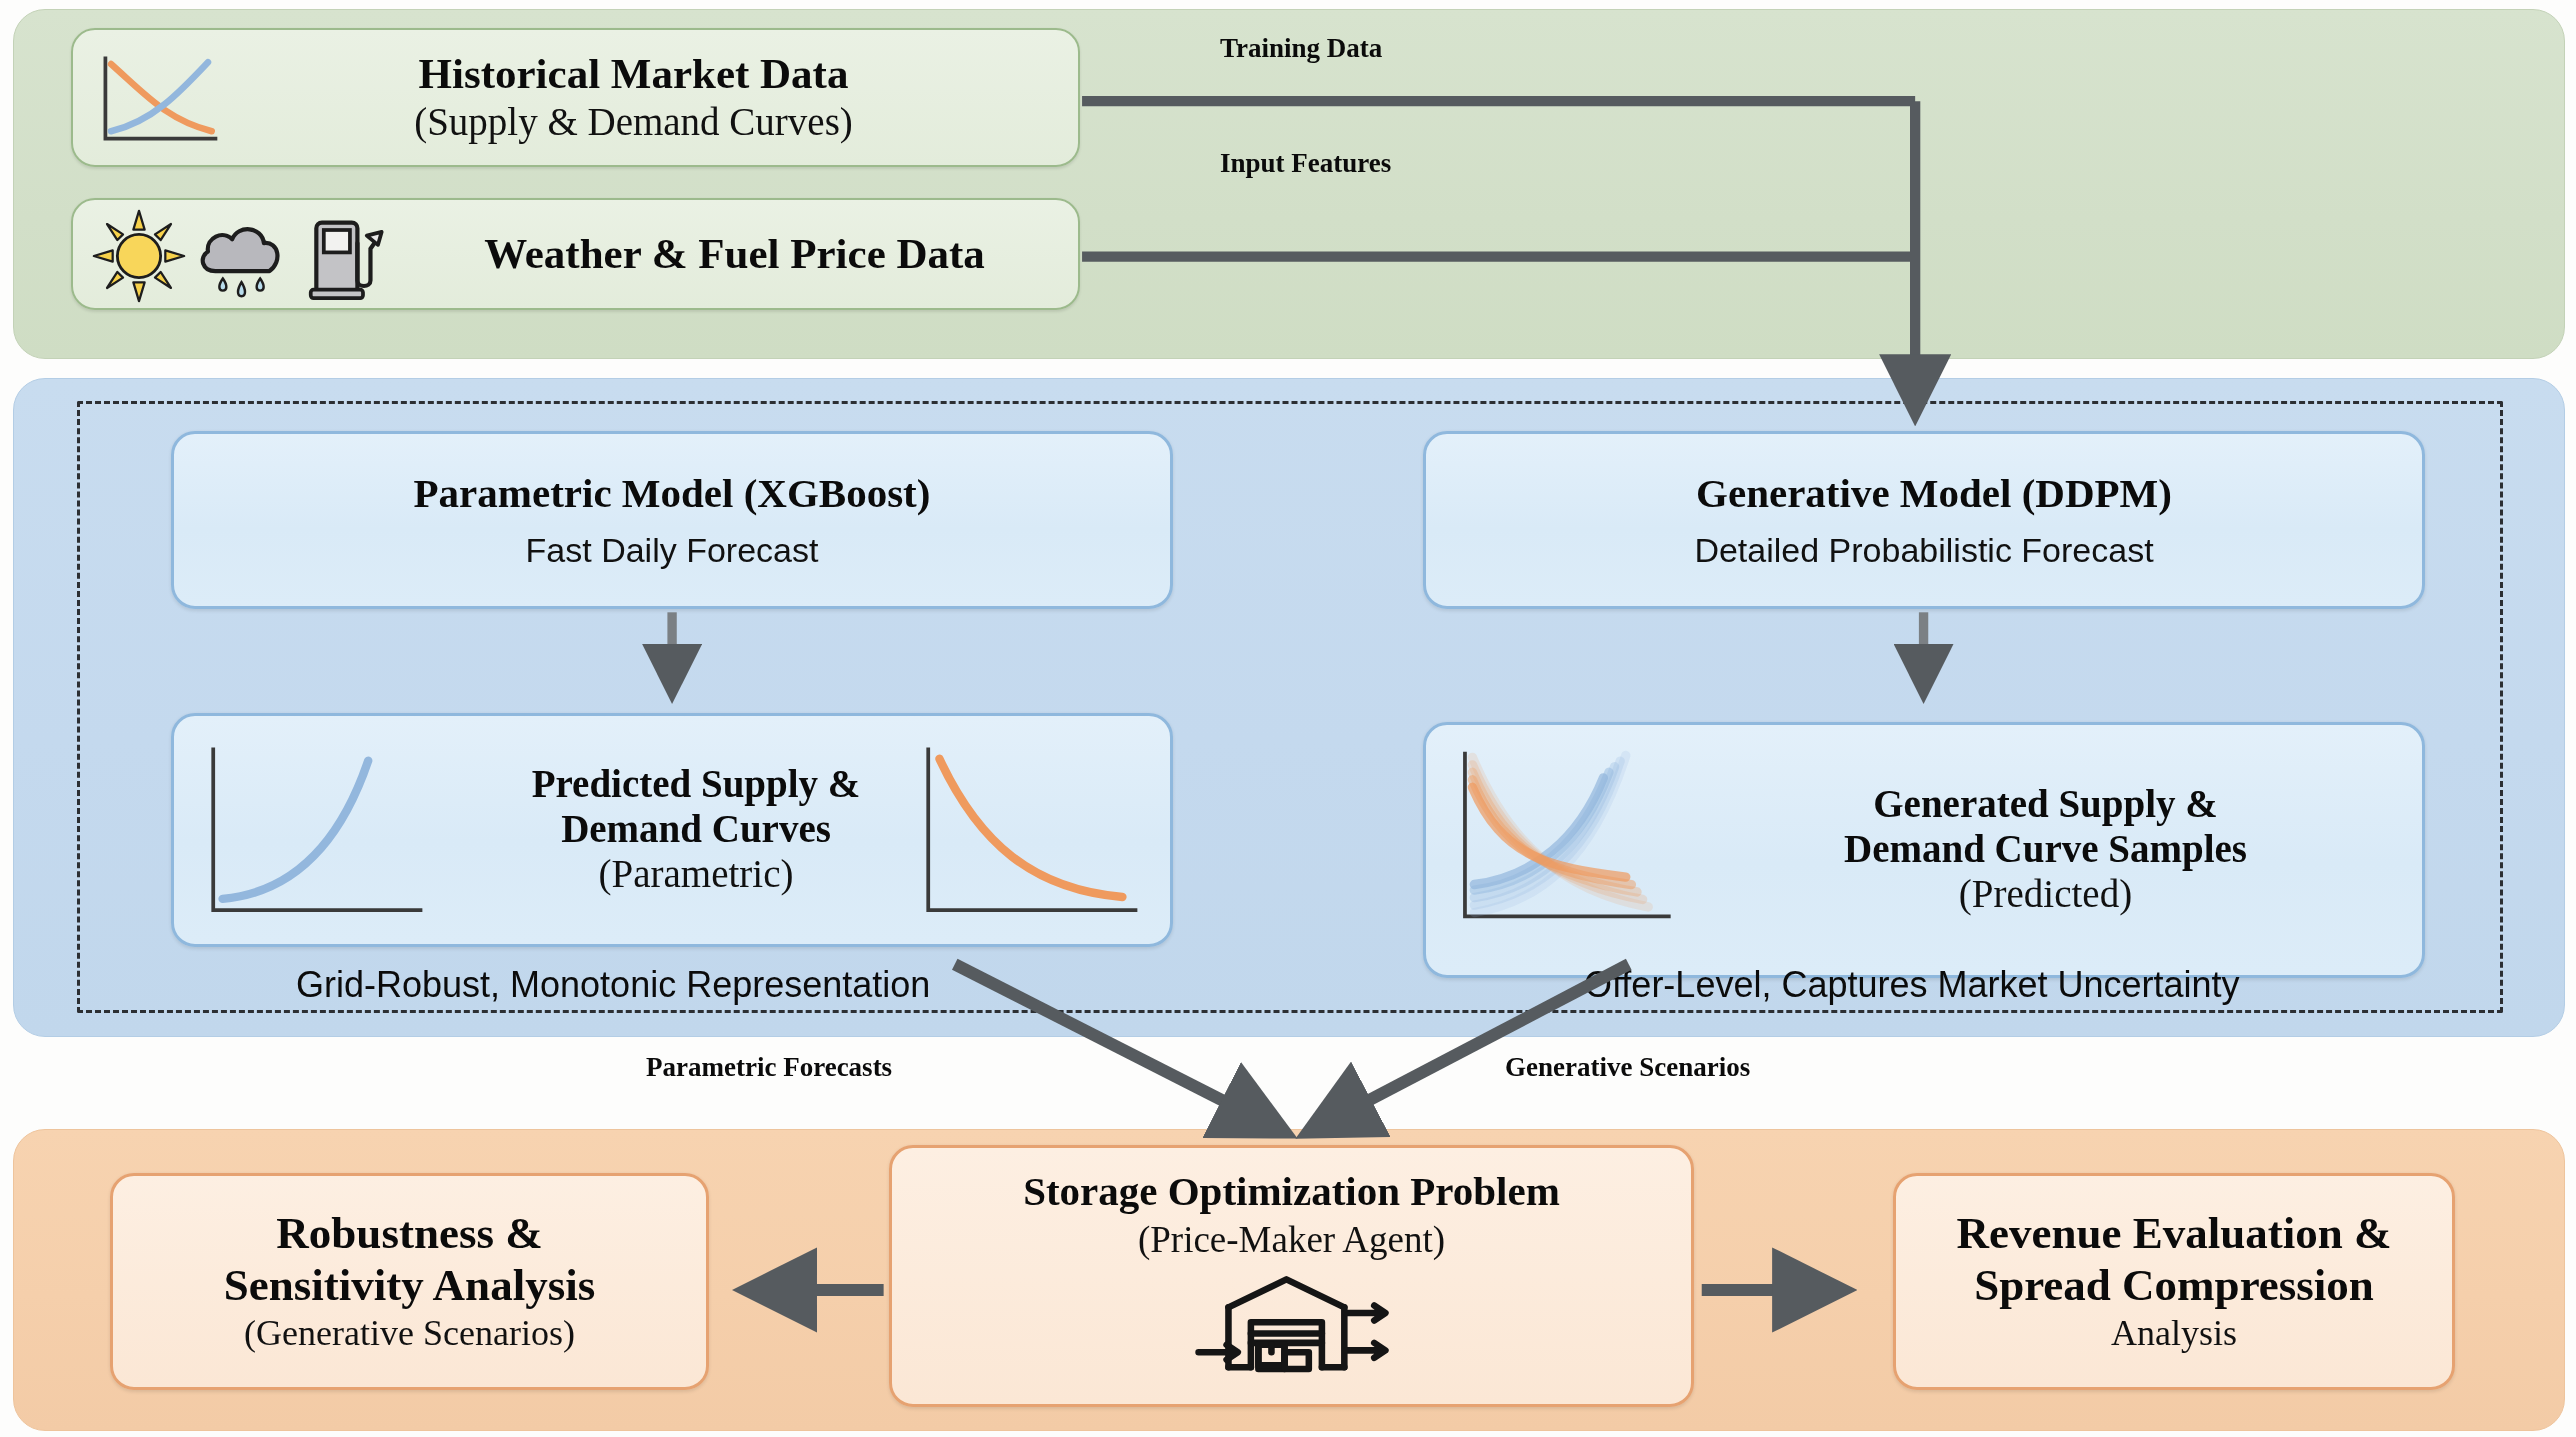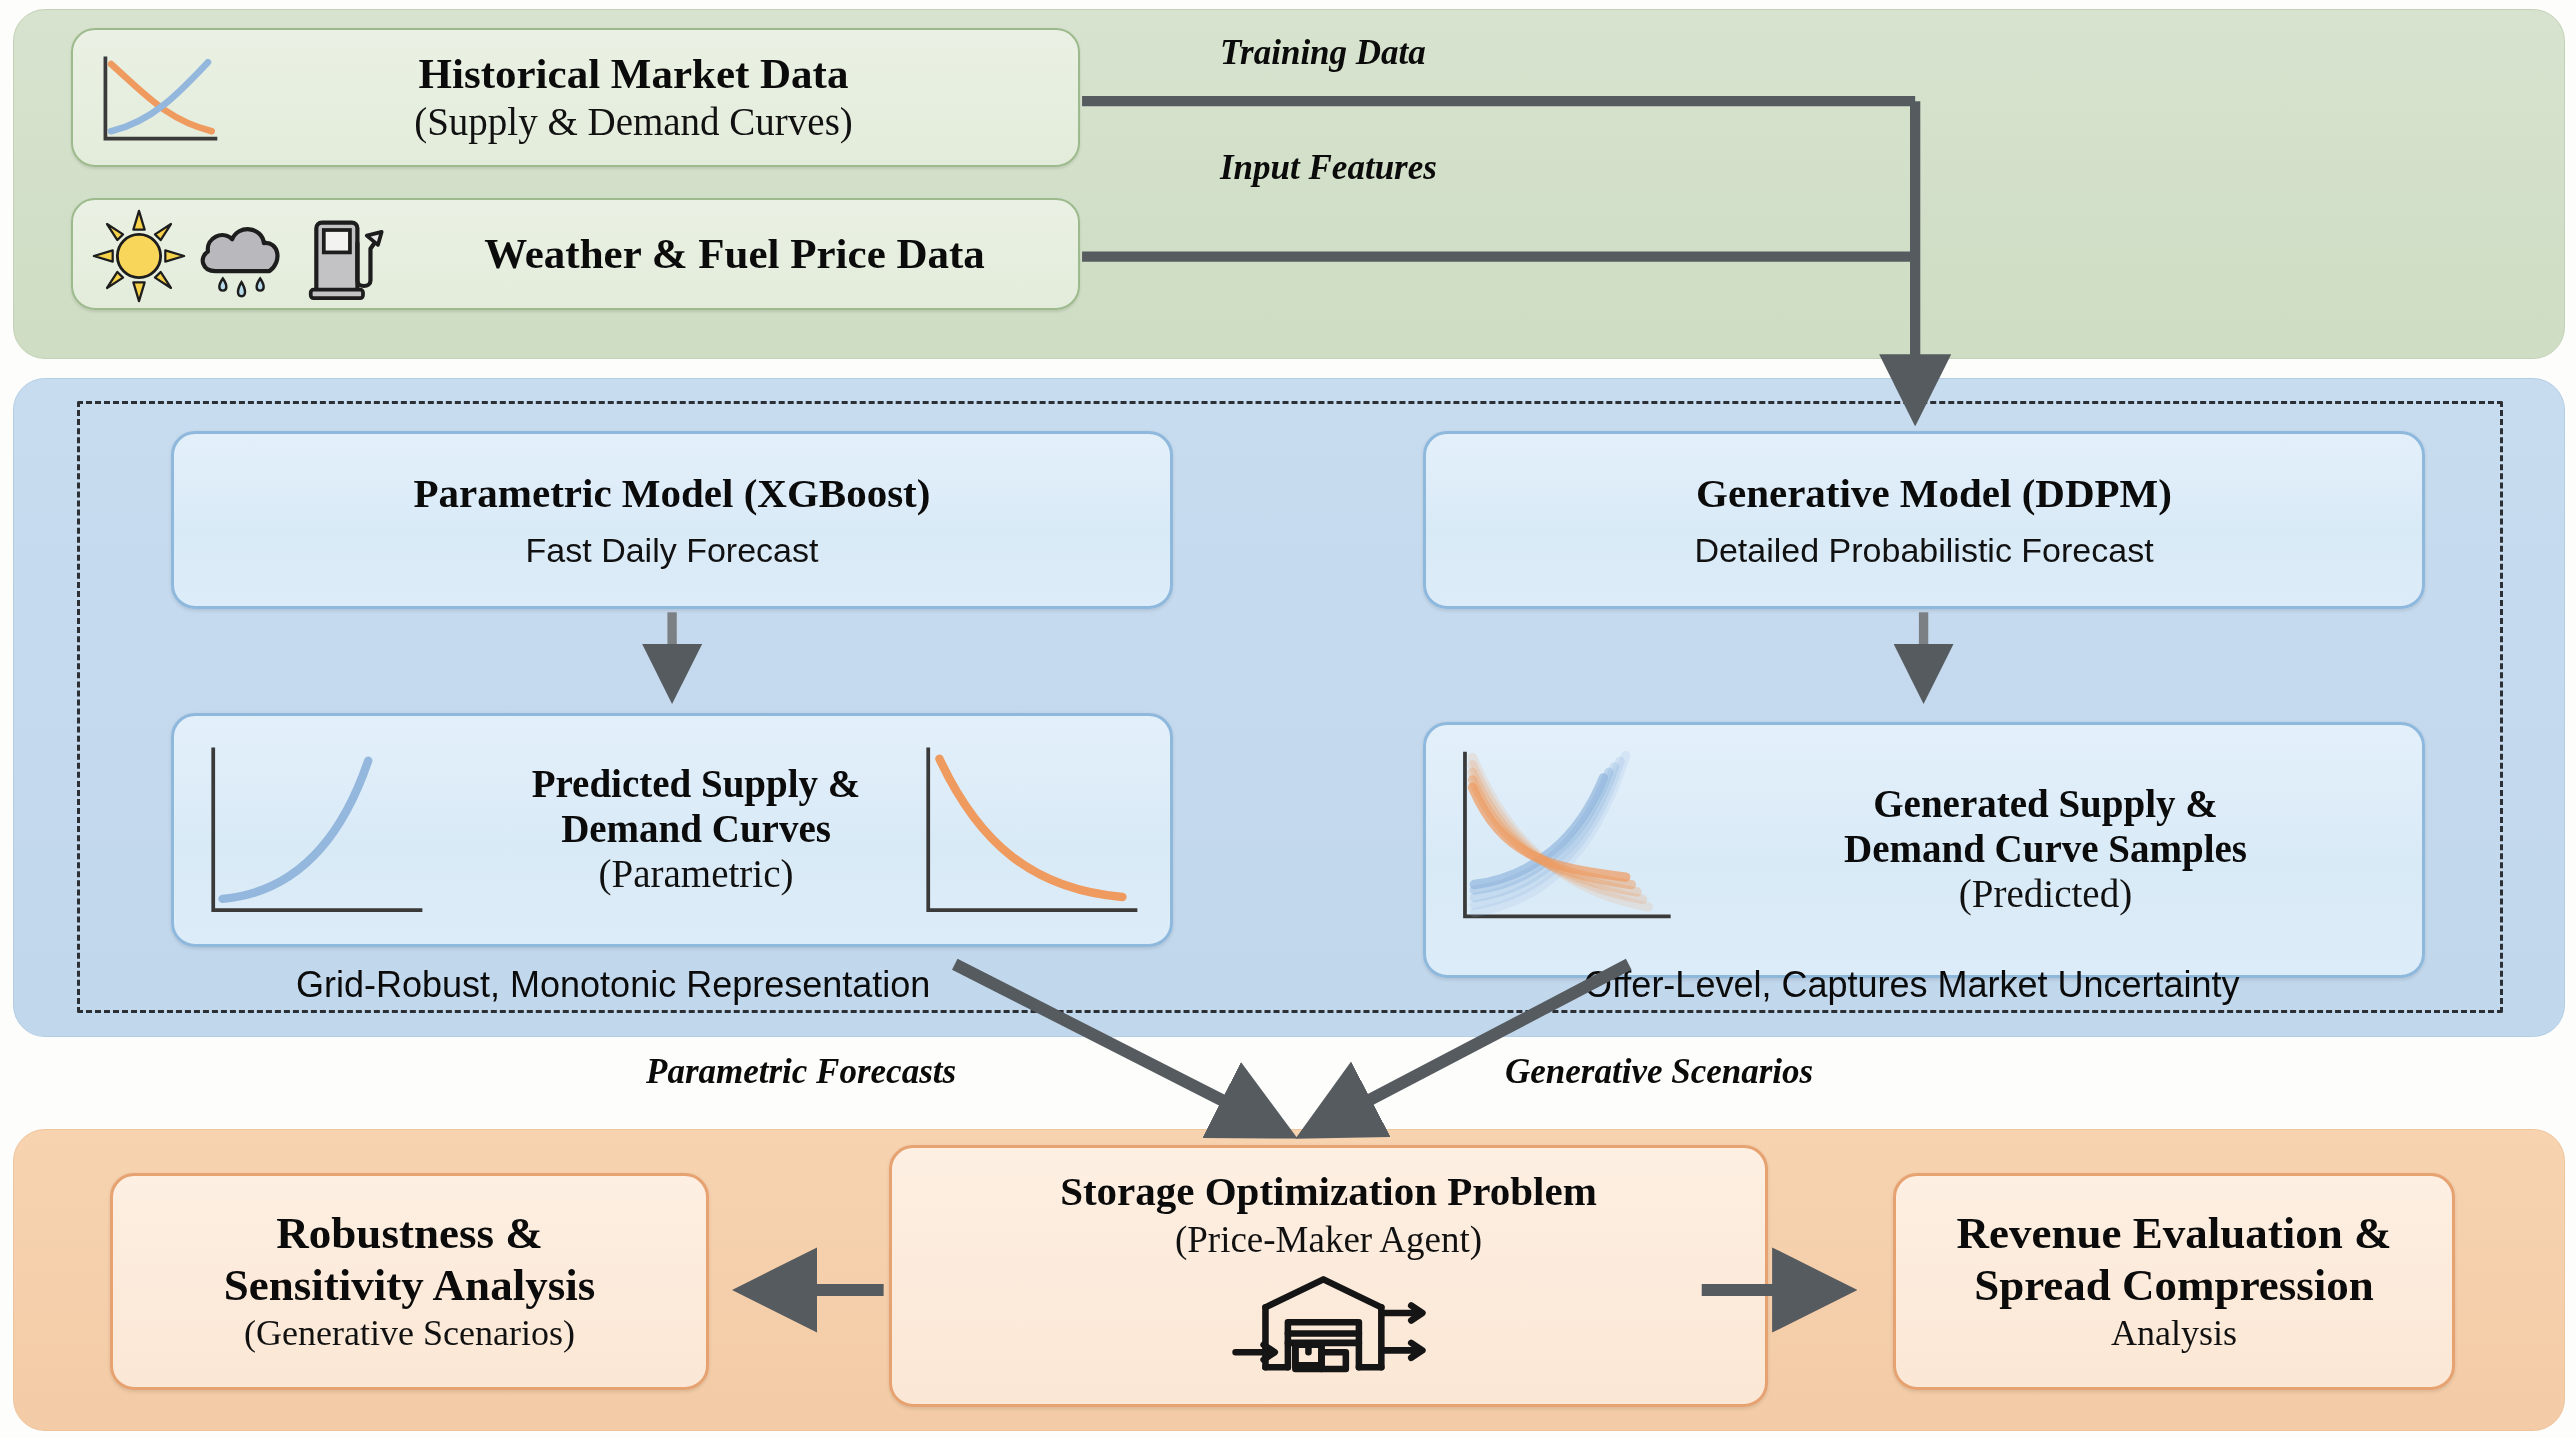--- a/index.html
+++ b/index.html
@@ -53,38 +53,38 @@
   
   #card-historical{left:71px;top:28px;width:1009px;height:139px;}
   #card-weather{left:71px;top:198px;width:1009px;height:112px;}
 
   #card-xgboost{left:171px;top:431px;width:1002px;height:178px;}
   #card-ddpm{left:1423px;top:431px;width:1002px;height:178px;}
   #card-predicted{left:171px;top:713px;width:1002px;height:234px;}
   #card-generated{left:1423px;top:722px;width:1002px;height:256px;}
 
   #card-robust{left:110px;top:1173px;width:599px;height:217px;}
-  #card-storage{left:889px;top:1145px;width:879px;height:262px;}
+  #card-storage{left:889px;top:1145px;width:805px;height:262px;}
   #card-revenue{left:1893px;top:1173px;width:562px;height:217px;}
 
   
   .t-hist{font-size:43px;}
   .t-hist2{font-size:39px;}
   .t-weather{font-size:43px;}
   .t-model{font-size:41px;}
   .s-model{font-size:34px;font-family:"Liberation Sans",sans-serif;}
   .t-curve{font-size:39px;}
   .t-orange{font-size:45px;}
   .s-orange{font-size:36px;}
 
   .card-inner{display:flex;flex-direction:column;justify-content:center;align-items:center;width:100%;}
 
   
   .cap{position:absolute;color:#0b0b0b;white-space:nowrap;}
-  .cap-it{font-style:italic;font-weight:600;font-size:35px;}
+  .cap-it{font-weight:600;font-size:27px;}
   .cap-sans{font-family:"Liberation Sans",sans-serif;font-size:36px;}
 
   #cap-training{left:1220px;top:33px;}
   #cap-input{left:1220px;top:148px;}
   #cap-grid{left:296px;top:964px;}
   #cap-offer{left:1584px;top:964px;}
   #cap-param-fc{left:646px;top:1052px;}
   #cap-gen-sc{left:1505px;top:1052px;}
 
   

